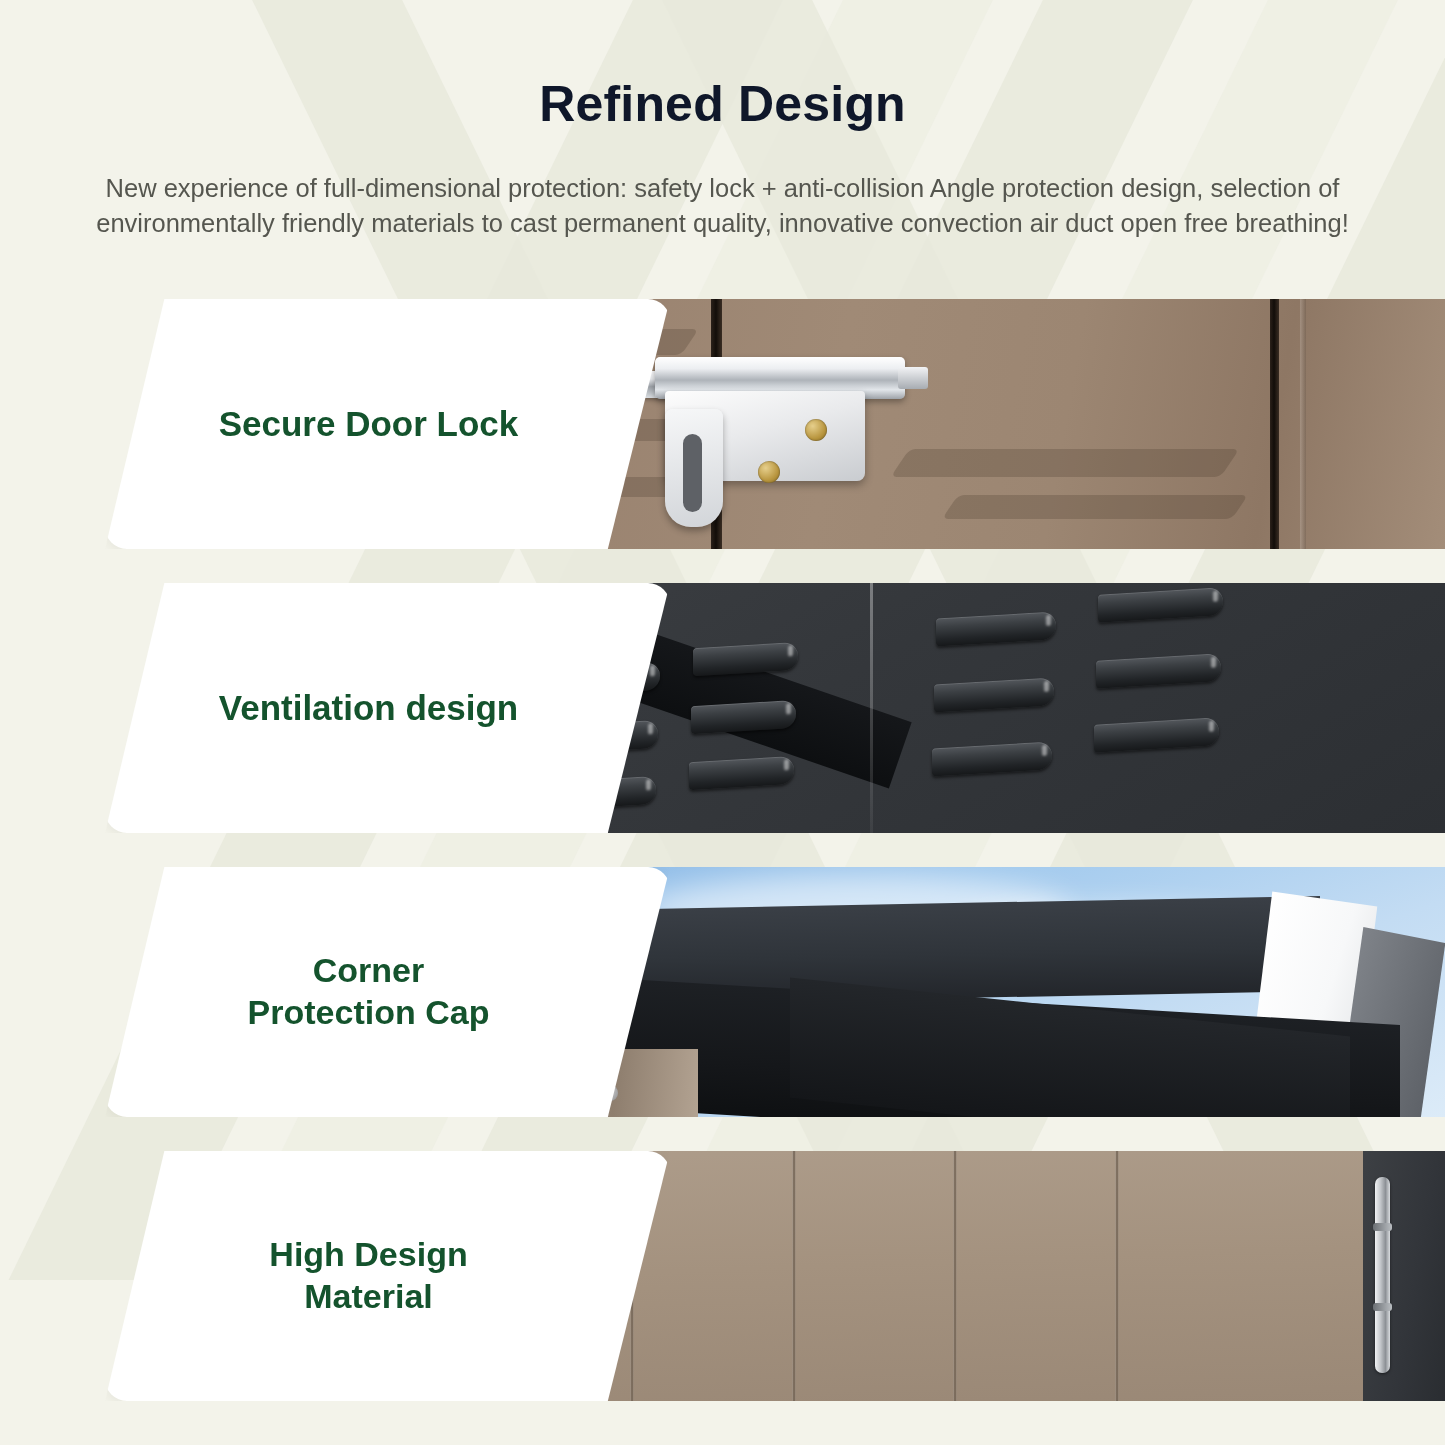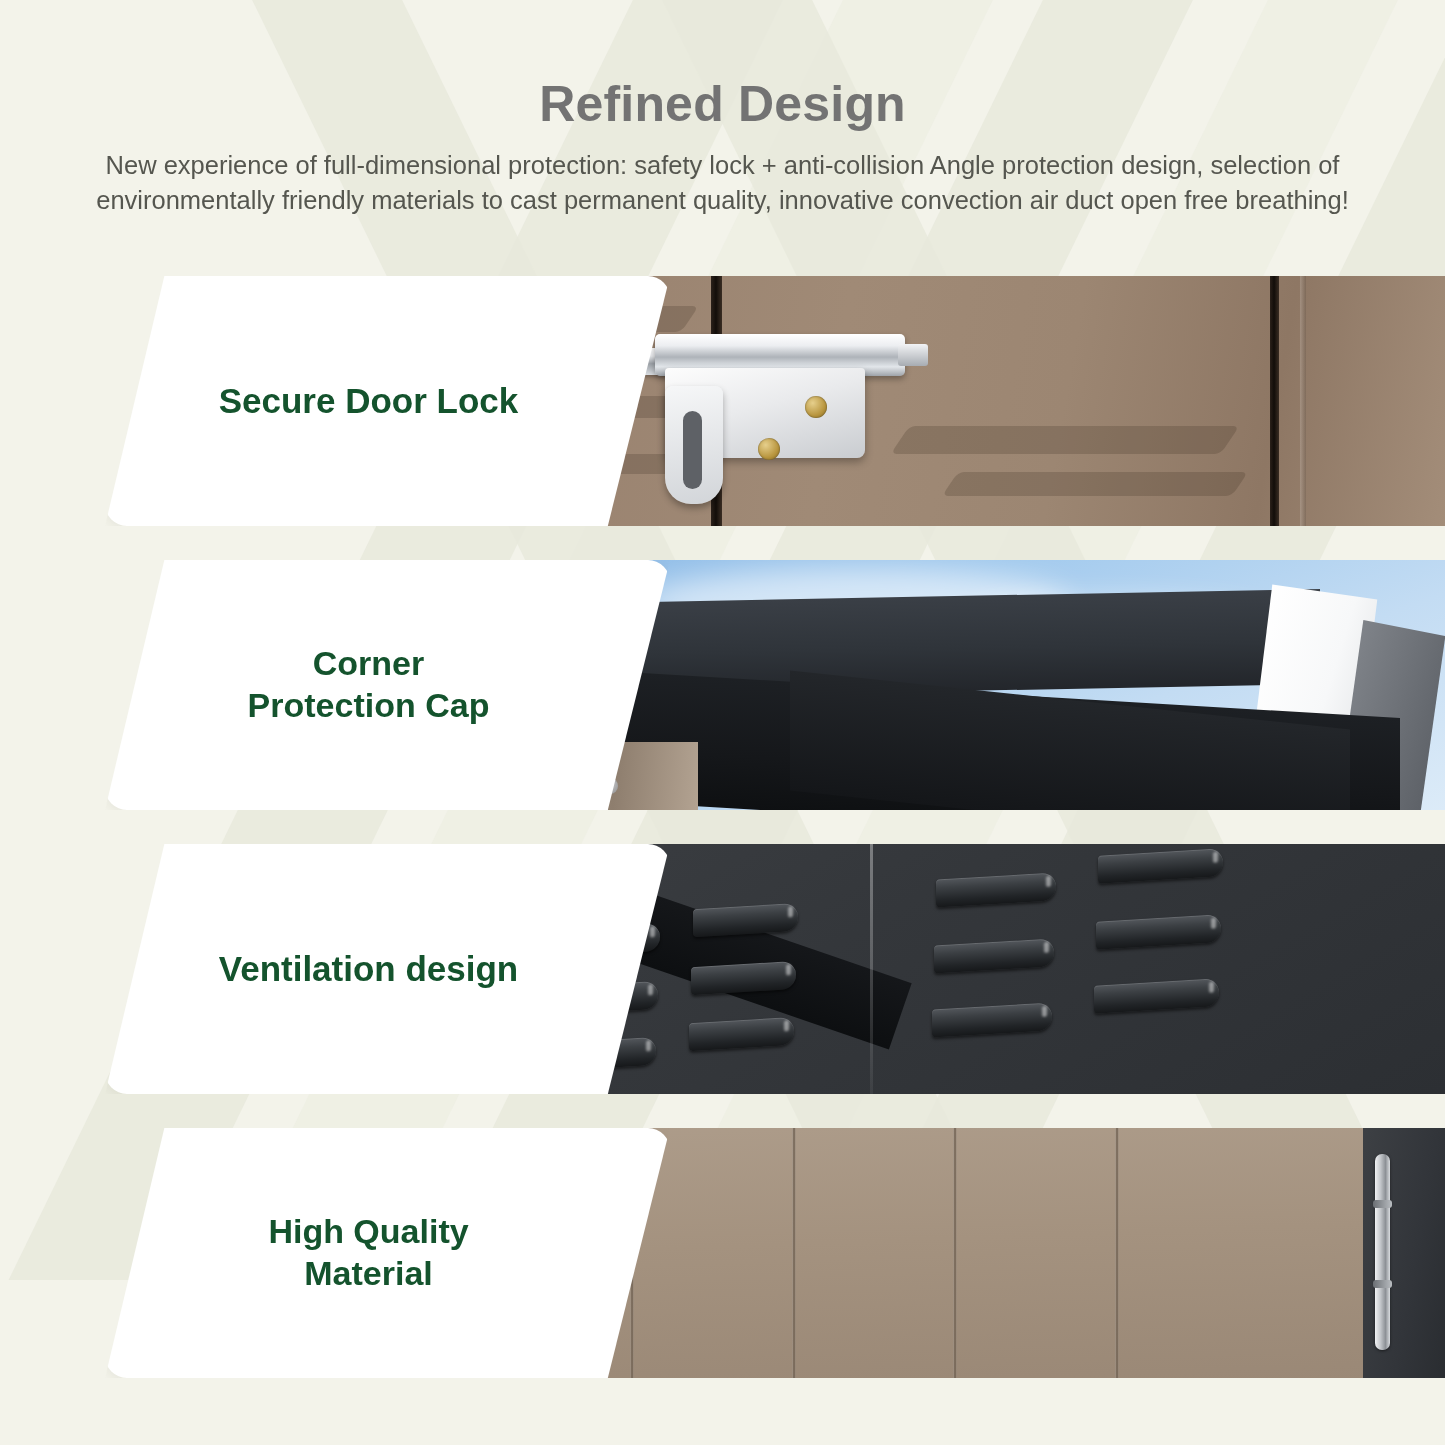--- a/index.html
+++ b/index.html
@@ -52,26 +52,26 @@
   
   .header {
     position: relative;
     z-index: 2;
     padding-top: 78px;
     text-align: center;
   }
   .page-title {
     font-size: 50px;
     font-weight: bold;
-    color: #737373;
+    color: #0f172a;
     letter-spacing: 0.2px;
     line-height: 1.05;
   }
   .page-subtitle {
-    margin: 17px auto 0;
+    margin: 40px auto 0;
     width: 1340px;
     font-size: 25.5px;
     line-height: 1.38;
     color: #55564f;
     font-weight: 400;
   }
 
   
   .features {
     position: relative;
@@ -358,20 +358,48 @@
           <div class="bolt-bar-tip"></div>
           <div class="bolt-plate"></div>
           <div class="bolt-hasp"></div>
           <div class="bolt-slot"></div>
           <div class="screw s-a"></div>
           <div class="screw s-b"></div>
         </div>
       </div>
       <div class="label-panel">
         <span class="label-text">Secure Door Lock</span>
+      </div>
+    </div>
+
+    <div class="feature-row">
+      <div class="photo">
+        <div class="photo-inner">
+          <div class="vent-bg"></div>
+          <div class="vent-sky"></div>
+          <div class="vent-diag"></div>
+          <div class="vent-seam"></div>
+
+          <div class="louver" style="left:125px;top:82px;"></div>
+          <div class="louver" style="left:263px;top:62px;"></div>
+          <div class="louver" style="left:123px;top:140px;"></div>
+          <div class="louver" style="left:261px;top:120px;"></div>
+          <div class="louver" style="left:121px;top:196px;"></div>
+          <div class="louver" style="left:259px;top:176px;"></div>
+
+          <div class="louver" style="left:506px;top:32px;width:120px;"></div>
+          <div class="louver" style="left:668px;top:8px;width:125px;"></div>
+          <div class="louver" style="left:504px;top:98px;width:120px;"></div>
+          <div class="louver" style="left:666px;top:74px;width:125px;"></div>
+          <div class="louver" style="left:502px;top:162px;width:120px;"></div>
+          <div class="louver" style="left:664px;top:138px;width:125px;"></div>
+        </div>
+      </div>
+      <div class="label-panel">
+        <span class="label-text">Ventilation design</span>
       </div>
     </div>
 
     <div class="feature-row">
       <div class="photo">
         <div class="photo-inner">
           <div class="sky-bg"></div>
           <div class="cloud c1"></div>
           <div class="cloud c2"></div>
           <div class="tree">
@@ -396,60 +424,32 @@
       </div>
       <div class="label-panel">
         <span class="label-text two-line">Corner
 Protection Cap</span>
       </div>
     </div>
 
     <div class="feature-row">
       <div class="photo">
         <div class="photo-inner">
-          <div class="vent-bg"></div>
-          <div class="vent-sky"></div>
-          <div class="vent-diag"></div>
-          <div class="vent-seam"></div>
-
-          <div class="louver" style="left:125px;top:82px;"></div>
-          <div class="louver" style="left:263px;top:62px;"></div>
-          <div class="louver" style="left:123px;top:140px;"></div>
-          <div class="louver" style="left:261px;top:120px;"></div>
-          <div class="louver" style="left:121px;top:196px;"></div>
-          <div class="louver" style="left:259px;top:176px;"></div>
-
-          <div class="louver" style="left:506px;top:32px;width:120px;"></div>
-          <div class="louver" style="left:668px;top:8px;width:125px;"></div>
-          <div class="louver" style="left:504px;top:98px;width:120px;"></div>
-          <div class="louver" style="left:666px;top:74px;width:125px;"></div>
-          <div class="louver" style="left:502px;top:162px;width:120px;"></div>
-          <div class="louver" style="left:664px;top:138px;width:125px;"></div>
-        </div>
-      </div>
-      <div class="label-panel">
-        <span class="label-text">Ventilation design</span>
-      </div>
-    </div>
-
-    <div class="feature-row">
-      <div class="photo">
-        <div class="photo-inner">
           <div class="panel-bg"></div>
           <div class="panel-left-slant"></div>
           <div class="panel-groove" style="left:200px;"></div>
           <div class="panel-groove" style="left:362px;"></div>
           <div class="panel-groove" style="left:523px;"></div>
           <div class="panel-groove" style="left:685px;"></div>
           <div class="frame-dark"></div>
           <div class="hinge"></div>
           <div class="hinge-joint" style="top:72px;"></div>
           <div class="hinge-joint" style="top:152px;"></div>
         </div>
       </div>
       <div class="label-panel">
-        <span class="label-text two-line">High Quality
+        <span class="label-text two-line">High Design
 Material</span>
       </div>
     </div>
 
   </div>
 </div>
 
 </body></html>

